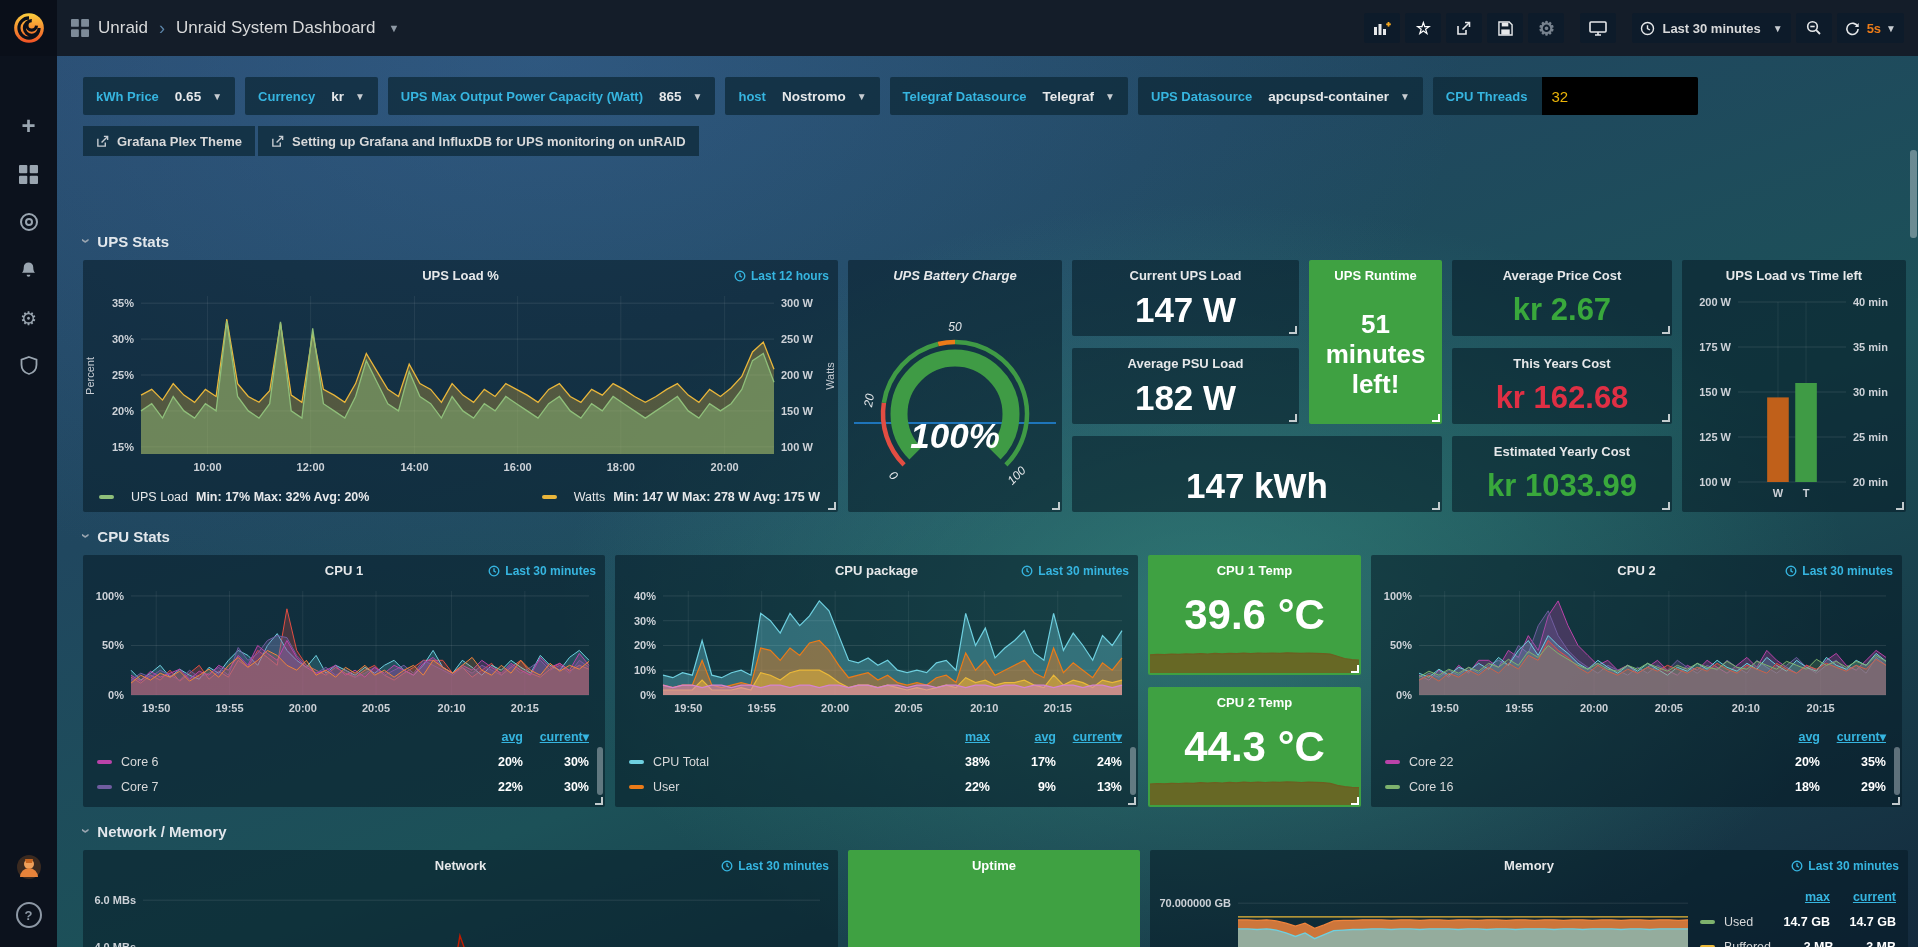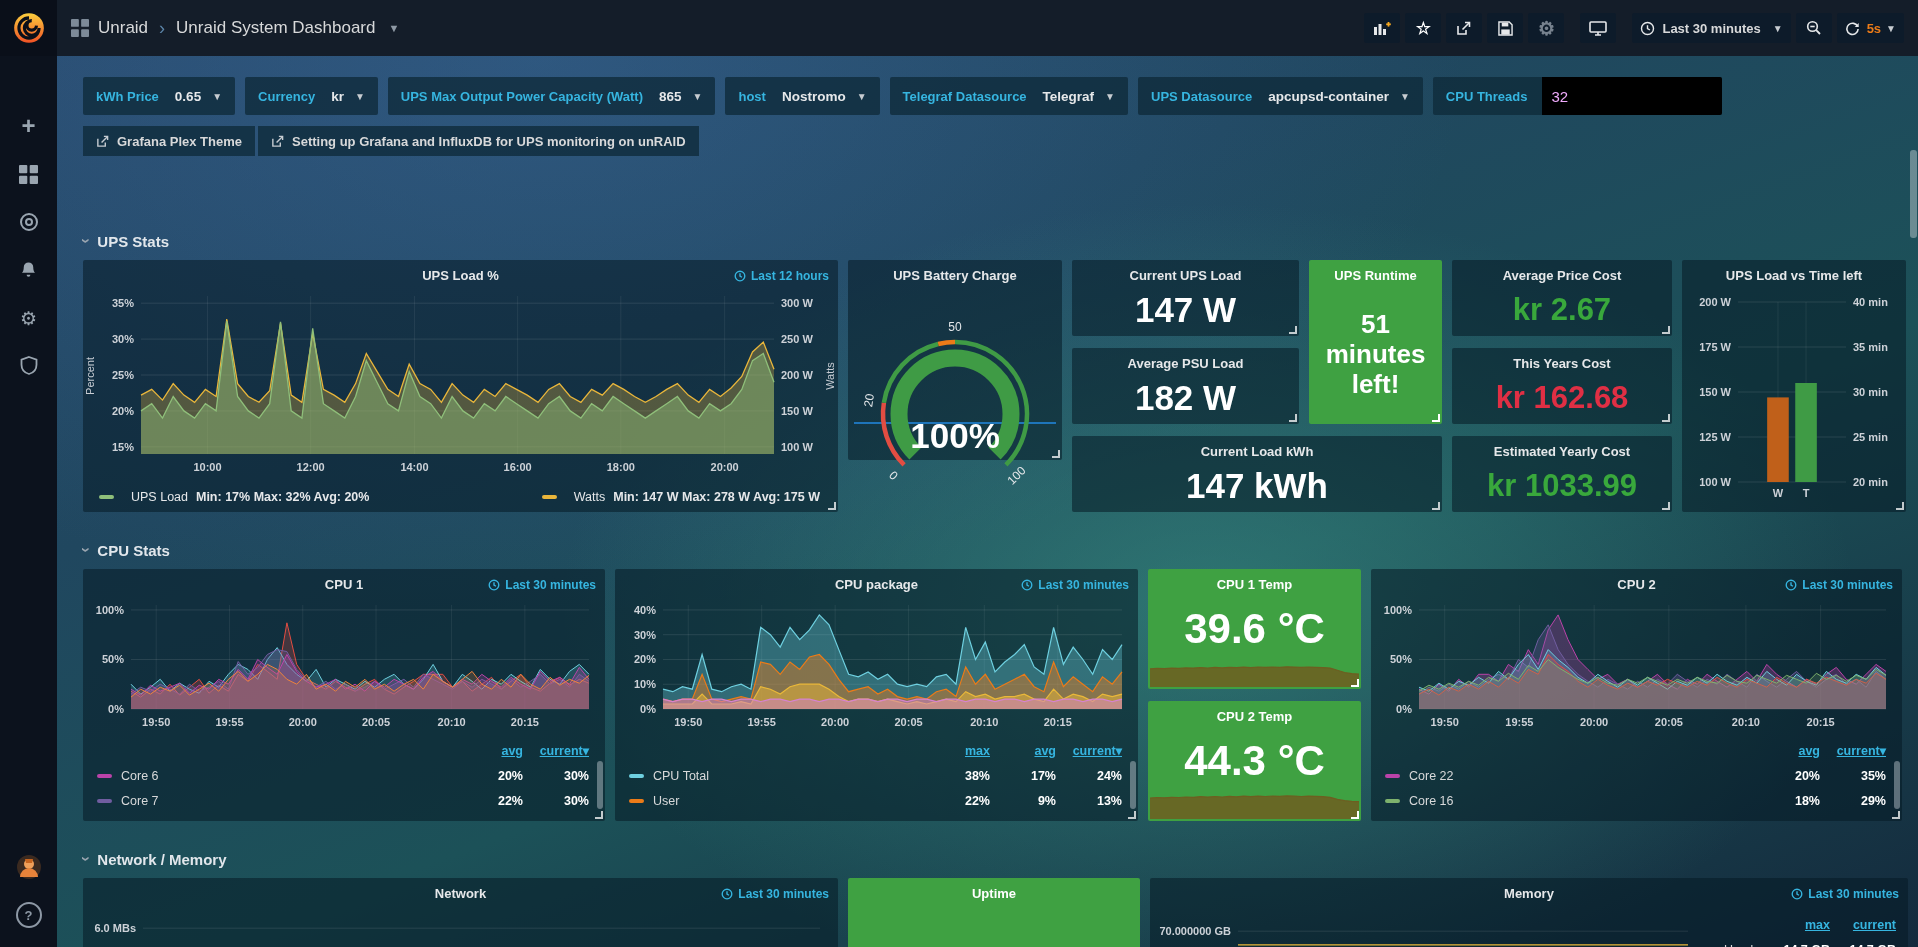--- a/index.html
+++ b/index.html
@@ -31,28 +31,28 @@
   .timebtn{gap:7px;}
   .orange{color:#eb7b18;}
   .caret-sm{font-size:10px;color:#c7ccd1;margin-left:5px;}
   
   .submenu{position:absolute;left:57px;top:56px;right:0;padding:21px 14px 0 26px;z-index:10;}
   .pillrow{display:flex;gap:10px;flex-wrap:nowrap;}
   .var-pill{height:38px;background:rgba(14,42,58,.78);border-radius:2px;display:flex;align-items:center;padding:4px 13px;gap:16px;box-sizing:border-box;cursor:pointer;}
   .var-label{font-size:13px;font-weight:bold;color:#36b5e0;white-space:nowrap;}
   .var-value{font-size:13.5px;font-weight:bold;color:#e6e8ea;white-space:nowrap;display:flex;align-items:center;gap:6px;}
   .var-pill.has-input{padding-right:0;gap:0;}
-  .var-input{width:180px;height:38px;background:#000;border:none;border-radius:0 2px 2px 0;color:#f0abfc;font-size:15px;padding:0 10px;box-sizing:border-box;margin-left:14px;font-family:"Liberation Sans",sans-serif;}
+  .var-input{width:156px;height:38px;background:#000;border:none;border-radius:0 2px 2px 0;color:#eab308;font-size:15px;padding:0 10px;box-sizing:border-box;margin-left:14px;font-family:"Liberation Sans",sans-serif;}
   .linkrow{display:flex;gap:3px;margin-top:11px;}
   .link-pill{height:30px;background:rgba(14,42,58,.78);display:flex;align-items:center;gap:8px;padding:0 13px;font-size:13px;font-weight:bold;color:#d8d9da;cursor:pointer;}
   
   .dash{position:absolute;left:57px;top:230px;right:0;bottom:0;padding:0 10px 0 26px;}
   .sect{display:flex;align-items:center;gap:9px;height:22px;margin:0 0 8px 0;font-size:15px;font-weight:bold;color:#e2e7ec;cursor:pointer;}
   .sect .chev{color:#9aa5b0;font-size:16px;transform:rotate(90deg);display:inline-block;line-height:1;}
-  .row{display:flex;gap:10px;margin-bottom:27px;}
+  .row{display:flex;gap:10px;margin-bottom:13px;}
   .col{display:flex;flex-direction:column;gap:12px;}
   .panel{position:relative;background:rgba(5,26,37,.55);border-radius:2px;box-sizing:border-box;}
   .panel::after{content:"";position:absolute;right:2px;bottom:2px;width:6px;height:6px;border-right:2px solid rgba(255,255,255,.75);border-bottom:2px solid rgba(255,255,255,.75);}
   .ptitle{text-align:center;font-size:13px;font-weight:bold;color:#e6e8ea;padding-top:8px;cursor:pointer;position:relative;z-index:2;}
   .badge{position:absolute;top:9px;right:9px;color:#36b5e0;font-size:12px;font-weight:bold;display:flex;align-items:center;gap:5px;cursor:pointer;z-index:3;}
   .chart{position:absolute;}
   .ylab{position:absolute;font-size:11px;color:#c8cdd4;transform:rotate(-90deg);white-space:nowrap;}
   
   .stat-value{position:absolute;left:0;right:0;top:30px;bottom:6px;display:flex;align-items:center;justify-content:center;font-size:35px;font-weight:bold;color:#fff;}
   .green-panel{background:#3fa142;}
@@ -354,21 +354,21 @@
             <span class="stats">Min: 17%  Max: 32%  Avg: 20%</span>
           </span>
           <span class="entry">
             <span class="lg-sw" style="background:#e9b63b"></span>
             <span>Watts</span>
             <span class="stats">Min: 147 W  Max: 278 W  Avg: 175 W</span>
           </span>
         </div>
       </div>
 
-      <div class="panel" style="width:214px;height:200px;">
+      <div class="panel" style="width:214px;height:252px;font-style:italic;">
         <div class="ptitle">UPS Battery Charge</div>
         <div class="gauge-line"></div>
         <div class="gauge-wrap">
             <svg width="214" height="212">
               <path d="M56.088311754568565 178.91168824543144A72 72 0 0 1 35.88643947715009 116.73671851710337" fill="none" stroke="#e24d42" stroke-width="4.5"></path>
               <path d="M35.88643947715009 116.73671851710337A72 72 0 0 1 90.19193380237483 57.989365731367286" fill="none" stroke="#3f9b45" stroke-width="4.5"></path>
               <path d="M90.19193380237483 57.989365731367286A72 72 0 0 1 107 56" fill="none" stroke="#eb7b18" stroke-width="4.5"></path>
               <path d="M107 56A72 72 0 0 1 157.91168824543144 178.91168824543144" fill="none" stroke="#3f9b45" stroke-width="4.5"></path>
               <path d="M67.40202025355333 167.59797974644664A56 56 0 1 1 146.59797974644667 167.59797974644664" fill="none" stroke="#3f9b45" stroke-width="17"></path>
               <text x="45.48171003677035" y="193.51828996322962" text-anchor="middle" fill="#e4e7ea" font-size="12" transform="rotate(45 45.48171003677035 189.51828996322962)">0</text>
@@ -391,21 +391,20 @@
               <div class="ptitle">Average PSU Load</div>
               <div class="stat-value">182 W</div>
             </div>
           </div>
           <div class="panel green-panel" style="width:133px;height:164px;">
             <div class="ptitle">UPS Runtime</div>
             <div class="runtime-value">51 minutes left!</div>
           </div>
         </div>
         <div class="panel" style="width:370px;height:76px;">
-          <div class="ptitle">Current Load kWh</div>
           <div class="stat-value">147 kWh</div>
         </div>
       </div>
 
       <div class="col" style="width:220px;">
         <div class="panel" style="width:220px;height:76px;">
           <div class="ptitle">Average Price Cost</div>
           <div class="stat-value cost g">kr  2.67</div>
         </div>
         <div class="panel" style="width:220px;height:76px;">

